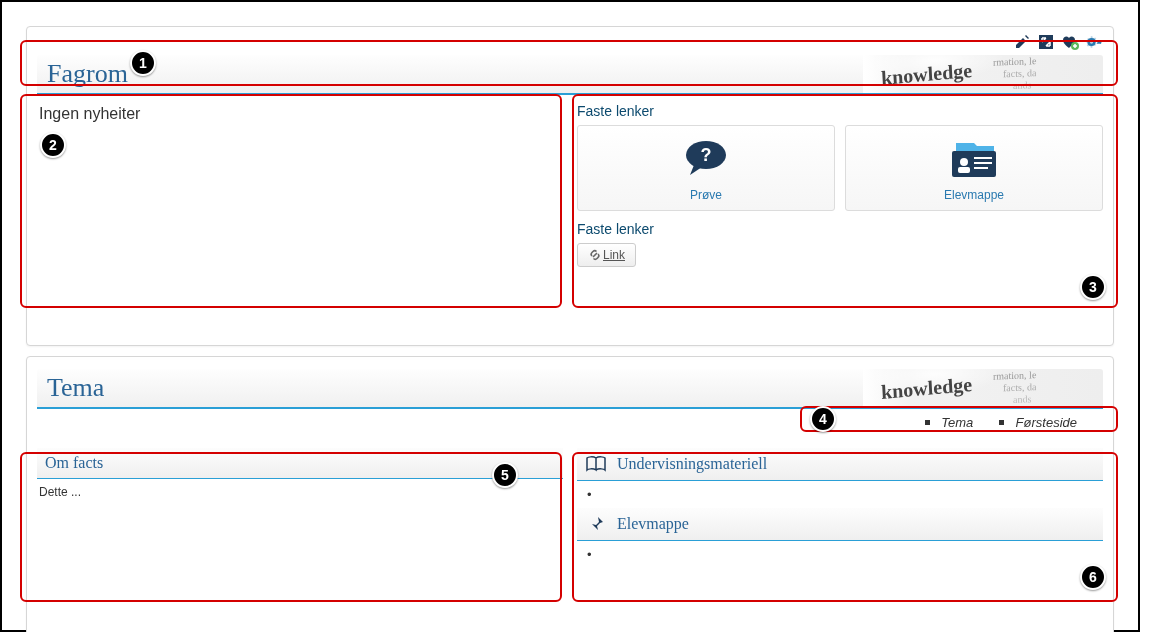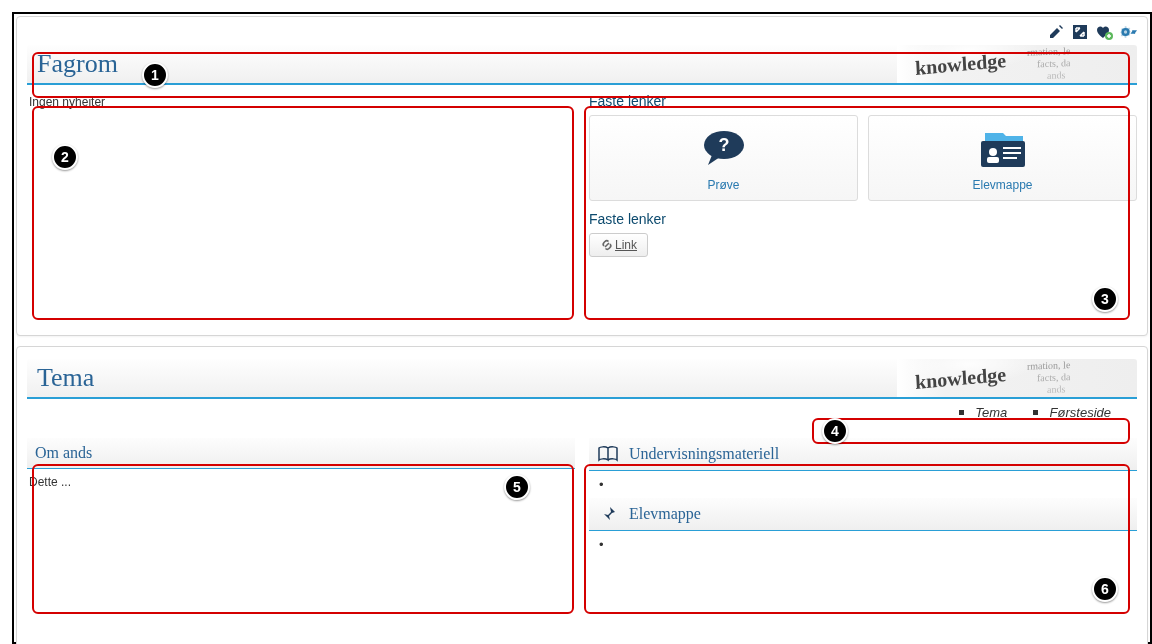--- a/index.html
+++ b/index.html
@@ -4,22 +4,22 @@
 <style>
   * { box-sizing: border-box; margin: 0; padding: 0; }
   body {
     font-family: Arial, Helvetica, sans-serif;
     background: #fff;
     font-size: 13px;
     color: #333;
   }
   .outer-frame {
     border: 2px solid #000;
-    margin: 12px;
-    padding: 2px;
+    margin: 0;
+    padding: 24px;
     width: 1140px;
     height: 632px;
     position: relative;
   }
   .card {
     border: 1px solid #d6d6d6;
     border-radius: 4px;
     padding: 8px 10px;
     margin-bottom: 10px;
     position: relative;
@@ -215,21 +215,21 @@
       <div class="knowledge-bg">
         <span class="big">knowledge</span>
         <span class="small">rmation, le</span>
         <span class="small2">facts, da</span>
         <span class="small3">ands</span>
       </div>
     </div>
 
     <div class="columns">
       <div class="col-left" style="min-height:200px;">
-        <div style="font-size:12px; padding:2px;">Ingen nyheiter</div>
+        <div style="font-size:16px; padding:2px;">Ingen nyheiter</div>
       </div>
       <div class="col-right">
         <div class="section-label">Faste lenker</div>
         <div class="link-grid">
           <div class="link-tile">
             <div class="tile-icon">
               <svg width="52" height="44" viewBox="0 0 52 44">
                   <ellipse cx="26" cy="18" rx="20" ry="14" fill="#1f3b5a"></ellipse>
                   <path fill="#1f3b5a" d="M14 28l-4 10 12-8z"></path>
                   <text x="26" y="24" font-size="18" fill="#fff" text-anchor="middle" font-family="Arial" font-weight="bold">?</text>
@@ -282,21 +282,21 @@
     <div class="nav-links">
       <span class="dot"></span>
       <a>Tema</a>
       <span class="dot"></span>
       <a>Førsteside</a>
     </div>
 
     <div class="columns" style="margin-top:16px;">
       <div class="col-left">
         <div class="subheader" style="border-bottom:1px solid #2a9fd6;">
-          <h3>Om ands</h3>
+          <h3>Om facts</h3>
         </div>
         <div class="om-body">Dette ...</div>
       </div>
       <div class="col-right">
         <div class="subheader">
           <span class="sub-icon">
             <svg width="22" height="18" viewBox="0 0 22 18">
                 <path fill="none" stroke="#1f3b5a" stroke-width="1.5" d="M11 3C8 1 3 2 2 3v12c1-1 6-2 9 0V3zM11 3c3-2 8-1 9 0v12c-1-1-6-2-9 0"></path>
               </svg>
           </span>

